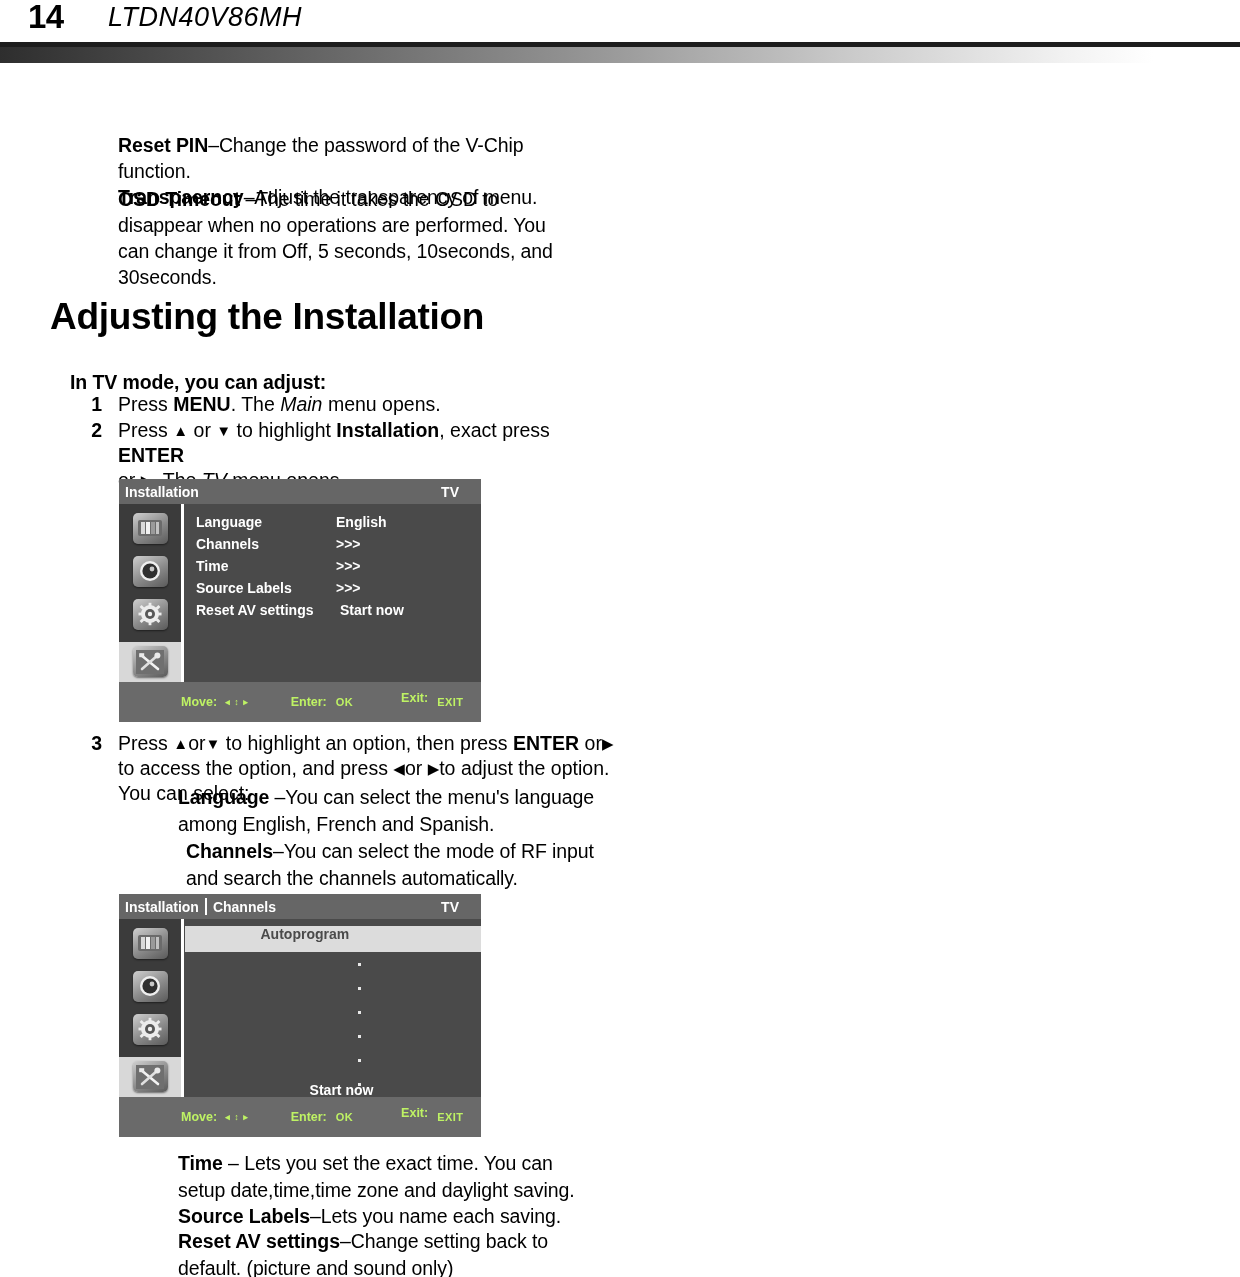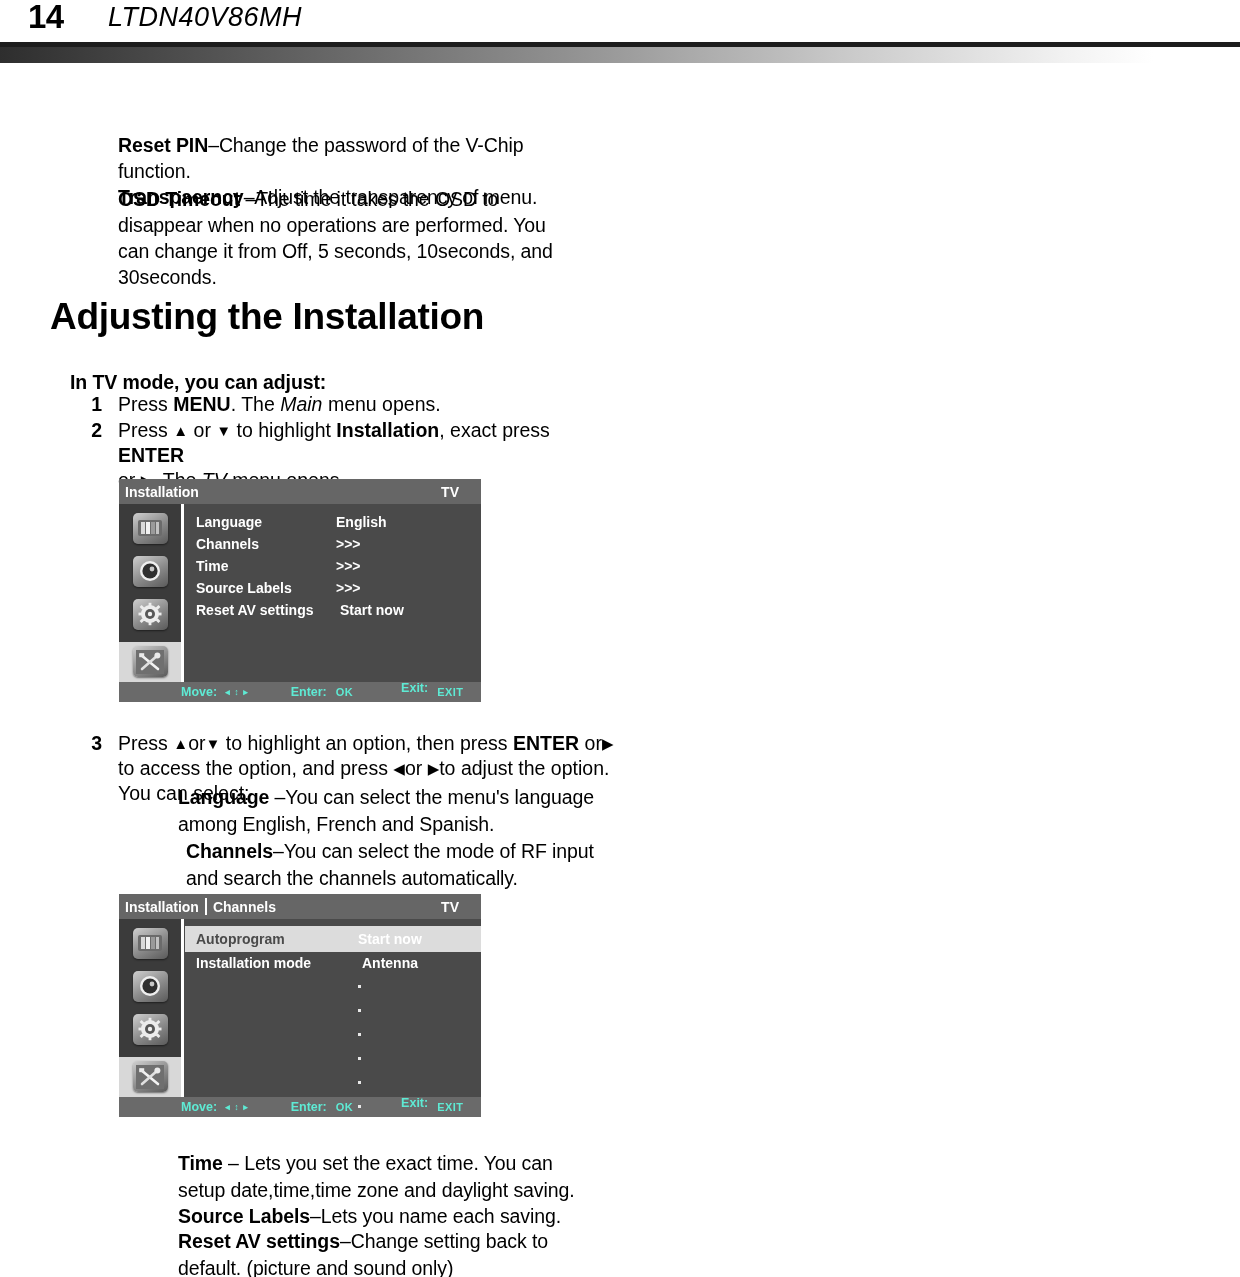--- a/index.html
+++ b/index.html
@@ -223,20 +223,21 @@
   }
   .osd-row .lbl { width: 140px; flex: 0 0 140px; }
   .osd-row .val { flex: 1 1 auto; }
 
   .osd-row.highlight {
     background: #dcdcdc;
     color: #4a4a4a;
     height: 26px;
     margin-left: 1px;
     padding-left: 11px;
+    flex-direction: column;
   }
   .osd-row.highlight .lbl { width: 156px; flex: 0 0 156px; }
   .osd-row.highlight .val { color: #ffffff; margin-left: 6px; }
 
   .osd-row.r2 .lbl { width: 156px; flex: 0 0 156px; }
   .osd-row.r2 .val { margin-left: 6px; }
 
   .dotrow {
     display: flex;
     height: 24px;
@@ -249,23 +250,23 @@
   }
   .dotrow .lbl { width: 156px; flex: 0 0 156px; }
   .dotrow .dot {
     width: 3px; height: 3px;
     background: #e8e8e8;
     display: inline-block;
     margin-left: 6px;
   }
 
   .osd-footer {
-    height: 20px;
+    height: 40px;
     background: #6a6a6a;
-    color: #5eead4;
+    color: #bef264;
     display: flex;
     align-items: center;
     font-size: 12.5px;
     font-weight: bold;
     padding-left: 62px;
     box-sizing: border-box;
   }
   .osd-footer .grp { display: flex; align-items: center; }
   .osd-footer .key {
     font-size: 11px;
@@ -522,24 +523,20 @@
           </svg>
         </span>
       </div>
       <div class="osd-sidebar-tail"></div>
     </div>
     <div class="osd-divider"></div>
     <div class="osd-content">
       <div class="osd-row highlight">
         <span class="lbl">Autoprogram</span>
         <span class="val">Start now</span>
-      </div>
-      <div class="osd-row r2">
-        <span class="lbl">Installation mode</span>
-        <span class="val"><span class="dot"></span><span style="margin-left:4px">Antenna</span></span>
       </div>
       <div class="dotrow">
           <span class="lbl"></span>
           <span class="dot"></span>
         </div>
       <div class="dotrow">
           <span class="lbl"></span>
           <span class="dot"></span>
         </div>
       <div class="dotrow">

